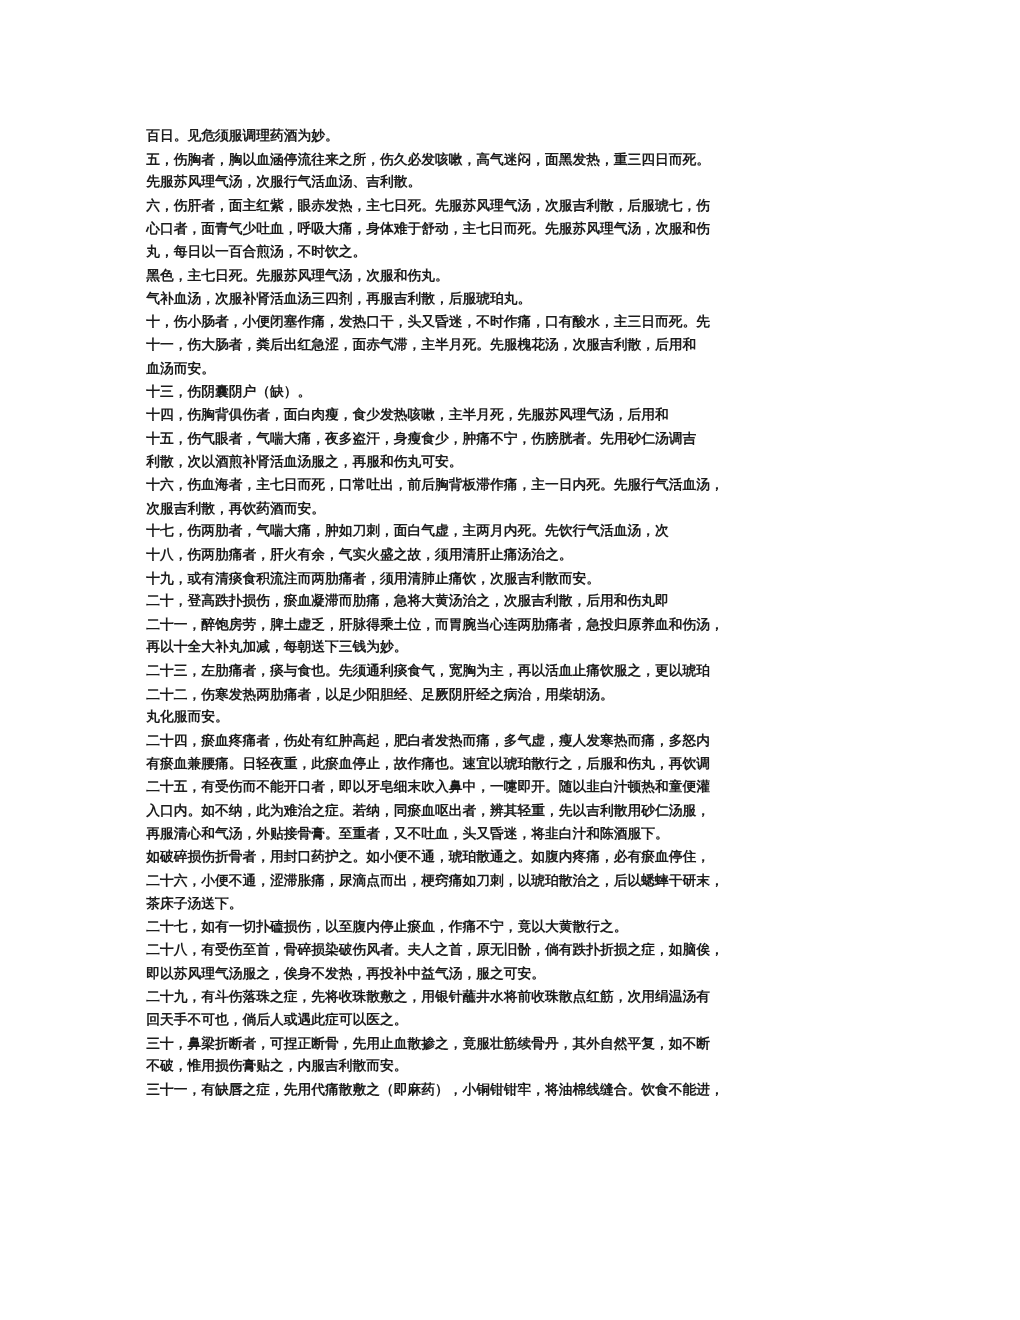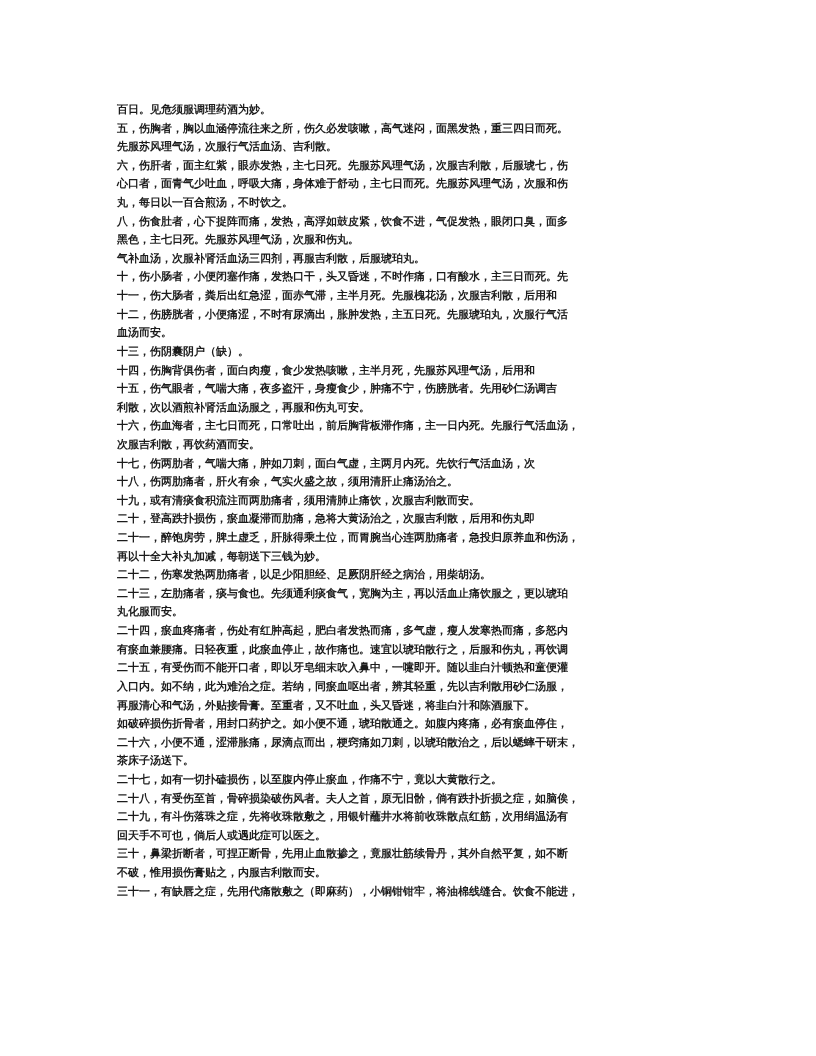--- a/index.html
+++ b/index.html
@@ -36,51 +36,50 @@
 <body style="background: rgb(255, 255, 255);">
 
 <div class="page">
   <div class="text-block" style="color: rgb(28, 28, 28);">
       <div class="text-line">百日。见危须服调理药酒为妙。</div>
       <div class="text-line">五，伤胸者，胸以血涵停流往来之所，伤久必发咳嗽，高气迷闷，面黑发热，重三四日而死。</div>
       <div class="text-line">先服苏风理气汤，次服行气活血汤、吉利散。</div>
       <div class="text-line">六，伤肝者，面主红紫，眼赤发热，主七日死。先服苏风理气汤，次服吉利散，后服琥七，伤</div>
       <div class="text-line">心口者，面青气少吐血，呼吸大痛，身体难于舒动，主七日而死。先服苏风理气汤，次服和伤</div>
       <div class="text-line">丸，每日以一百合煎汤，不时饮之。</div>
-      <div class="text-line">八，伤食肚者，心下捉阵而痛，发热，高浮如鼓皮紧，饮食不进，气促发热，眼闭口臭，面多</div>
       <div class="text-line">黑色，主七日死。先服苏风理气汤，次服和伤丸。</div>
       <div class="text-line">气补血汤，次服补肾活血汤三四剂，再服吉利散，后服琥珀丸。</div>
       <div class="text-line">十，伤小肠者，小便闭塞作痛，发热口干，头又昏迷，不时作痛，口有酸水，主三日而死。先</div>
       <div class="text-line">十一，伤大肠者，粪后出红急涩，面赤气滞，主半月死。先服槐花汤，次服吉利散，后用和</div>
-      <div class="text-line">十二，伤膀胱者，小便痛涩，不时有尿滴出，胀肿发热，主五日死。先服琥珀丸，次服行气活</div>
       <div class="text-line">血汤而安。</div>
       <div class="text-line">十三，伤阴囊阴户（缺）。</div>
       <div class="text-line">十四，伤胸背俱伤者，面白肉瘦，食少发热咳嗽，主半月死，先服苏风理气汤，后用和</div>
       <div class="text-line">十五，伤气眼者，气喘大痛，夜多盗汗，身瘦食少，肿痛不宁，伤膀胱者。先用砂仁汤调吉</div>
       <div class="text-line">利散，次以酒煎补肾活血汤服之，再服和伤丸可安。</div>
       <div class="text-line">十六，伤血海者，主七日而死，口常吐出，前后胸背板滞作痛，主一日内死。先服行气活血汤，</div>
       <div class="text-line">次服吉利散，再饮药酒而安。</div>
       <div class="text-line">十七，伤两肋者，气喘大痛，肿如刀刺，面白气虚，主两月内死。先饮行气活血汤，次</div>
       <div class="text-line">十八，伤两肋痛者，肝火有余，气实火盛之故，须用清肝止痛汤治之。</div>
       <div class="text-line">十九，或有清痰食积流注而两肋痛者，须用清肺止痛饮，次服吉利散而安。</div>
       <div class="text-line">二十，登高跌扑损伤，瘀血凝滞而肋痛，急将大黄汤治之，次服吉利散，后用和伤丸即</div>
       <div class="text-line">二十一，醉饱房劳，脾土虚乏，肝脉得乘土位，而胃腕当心连两肋痛者，急投归原养血和伤汤，</div>
       <div class="text-line">再以十全大补丸加减，每朝送下三钱为妙。</div>
+      <div class="text-line">二十三，左肋痛者，痰与食也。先须通利痰食气，宽胸为主，再以活血止痛饮服之，更以琥珀</div>
       <div class="text-line">二十二，伤寒发热两肋痛者，以足少阳胆经、足厥阴肝经之病治，用柴胡汤。</div>
-      <div class="text-line">二十三，左肋痛者，痰与食也。先须通利痰食气，宽胸为主，再以活血止痛饮服之，更以琥珀</div>
       <div class="text-line">丸化服而安。</div>
       <div class="text-line">二十四，瘀血疼痛者，伤处有红肿高起，肥白者发热而痛，多气虚，瘦人发寒热而痛，多怒内</div>
       <div class="text-line">有瘀血兼腰痛。日轻夜重，此瘀血停止，故作痛也。速宜以琥珀散行之，后服和伤丸，再饮调</div>
       <div class="text-line">二十五，有受伤而不能开口者，即以牙皂细末吹入鼻中，一嚏即开。随以韭白汁顿热和童便灌</div>
       <div class="text-line">入口内。如不纳，此为难治之症。若纳，同瘀血呕出者，辨其轻重，先以吉利散用砂仁汤服，</div>
       <div class="text-line">再服清心和气汤，外贴接骨膏。至重者，又不吐血，头又昏迷，将韭白汁和陈酒服下。</div>
       <div class="text-line">如破碎损伤折骨者，用封口药护之。如小便不通，琥珀散通之。如腹内疼痛，必有瘀血停住，</div>
       <div class="text-line">二十六，小便不通，涩滞胀痛，尿滴点而出，梗窍痛如刀刺，以琥珀散治之，后以蟋蟀干研末，</div>
       <div class="text-line">茶床子汤送下。</div>
       <div class="text-line">二十七，如有一切扑磕损伤，以至腹内停止瘀血，作痛不宁，竟以大黄散行之。</div>
       <div class="text-line">二十八，有受伤至首，骨碎损染破伤风者。夫人之首，原无旧骱，倘有跌扑折损之症，如脑俟，</div>
+      <div class="text-line">即以苏风理气汤服之，俟身不发热，再投补中益气汤，服之可安。</div>
       <div class="text-line">二十九，有斗伤落珠之症，先将收珠散敷之，用银针蘸井水将前收珠散点红筋，次用绢温汤有</div>
       <div class="text-line">回天手不可也，倘后人或遇此症可以医之。</div>
       <div class="text-line">三十，鼻梁折断者，可捏正断骨，先用止血散掺之，竟服壮筋续骨丹，其外自然平复，如不断</div>
       <div class="text-line">不破，惟用损伤膏贴之，内服吉利散而安。</div>
       <div class="text-line">三十一，有缺唇之症，先用代痛散敷之（即麻药），小铜钳钳牢，将油棉线缝合。饮食不能进，</div>
     </div>
 </div>
 
 </body></html>

